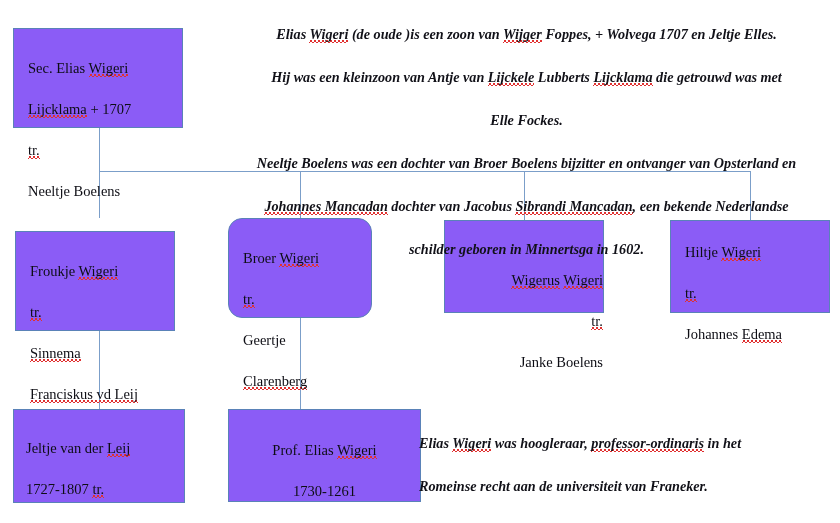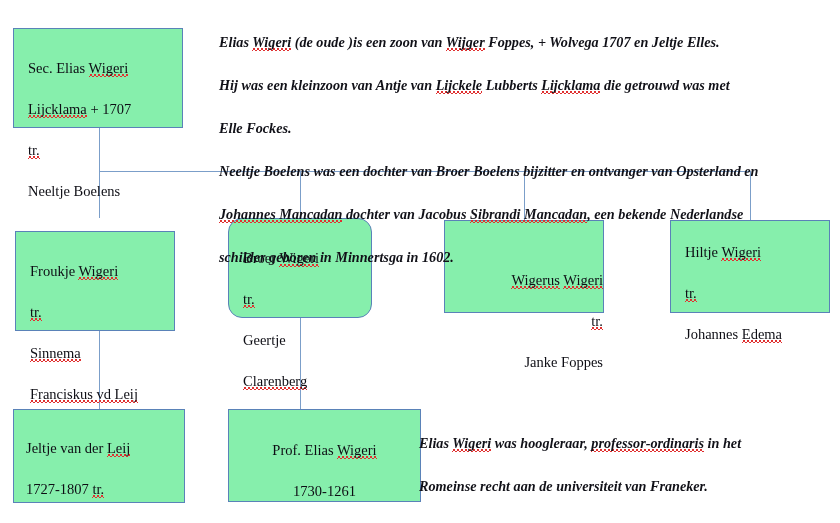--- a/index.html
+++ b/index.html
@@ -14,21 +14,21 @@
     position: relative;
     width: 840px;
     height: 523px;
     background: #ffffff;
     overflow: hidden;
   }
 
   
   .gbox {
     position: absolute;
-    background: #86efac;
+    background: #8b5cf6;
     border: 1px solid #5a82b8;
     box-sizing: border-box;
     color: #0d0d14;
     font-family: "Liberation Serif", "DejaVu Serif", serif;
     font-size: 14.5px;
     line-height: 1.42;
     padding: 8px 0 0 14px;
     white-space: pre-line;
   }
   .gbox.centered {
@@ -101,21 +101,21 @@
   <div class="gbox" style="left:228px; top:218px; width:144px; height:100px;border-radius:14px;">
     <span class="ln">Broer <span class="sq">Wigeri</span></span>
     <span class="ln"><span class="sq">tr.</span></span>
     <span class="ln">Geertje</span>
     <span class="ln"><span class="sq">Clarenberg</span></span>
   </div>
 
   <div class="gbox" style="left:444px; top:220px; width:160px; height:93px; padding-top:28px;text-align:right;">
     <span class="ln"><span class="sq">Wigerus</span> <span class="sq">Wigeri</span></span>
     <span class="ln"><span class="sq">tr.</span></span>
-    <span class="ln">Janke Foppes</span>
+    <span class="ln">Janke Boelens</span>
   </div>
 
   <div class="gbox" style="left:670px; top:220px; width:160px; height:93px; padding-top:0;">
     <span class="ln">Hiltje <span class="sq">Wigeri</span></span>
     <span class="ln"><span class="sq">tr.</span></span>
     <span class="ln">Johannes <span class="sq">Edema</span></span>
   </div>
 
   <div class="gbox" style="left:13px; top:409px; width:172px; height:94px; padding-top:7px; padding-left:12px;">
     <span class="ln">Jeltje van der <span class="sq">Leij</span></span>
@@ -124,21 +124,21 @@
     
   </div>
 
   <div class="gbox centered" style="left:228px; top:409px; width:193px; height:93px;">
     <span class="ln">Prof. Elias <span class="sq">Wigeri</span></span>
     <span class="ln">1730-1261</span>
     <span class="ln"></span>
     
   </div>
 
-  <div class="note" style="left:219px; top:10px; width:615px;">
+  <div class="note" style="left:219px; top:2px; width:615px;text-align:center;">
     <span class="ln">Elias <span class="sq">Wigeri</span> (de oude )is een zoon van  <span class="sq">Wijger</span> Foppes, + Wolvega 1707 en Jeltje Elles.</span>
     <span class="ln">Hij was een kleinzoon van Antje van <span class="sq">Lijckele</span> Lubberts <span class="sq">Lijcklama</span> die getrouwd was met</span>
     <span class="ln">Elle Fockes.</span>
     <span class="ln">Neeltje Boelens was een dochter van Broer Boelens bijzitter en ontvanger van Opsterland en</span>
     <span class="ln"><span class="sq">Johannes Mancadan</span> dochter van Jacobus <span class="sq">Sibrandi Mancadan</span>, een bekende Nederlandse</span>
     <span class="ln">schilder geboren in Minnertsga in 1602.</span>
   </div>
 
   <div class="note" style="left:419px; top:411px; width:420px;">
     <span class="ln">Elias <span class="sq">Wigeri</span> was hoogleraar, <span class="sq">professor-ordinaris</span> in het</span>

